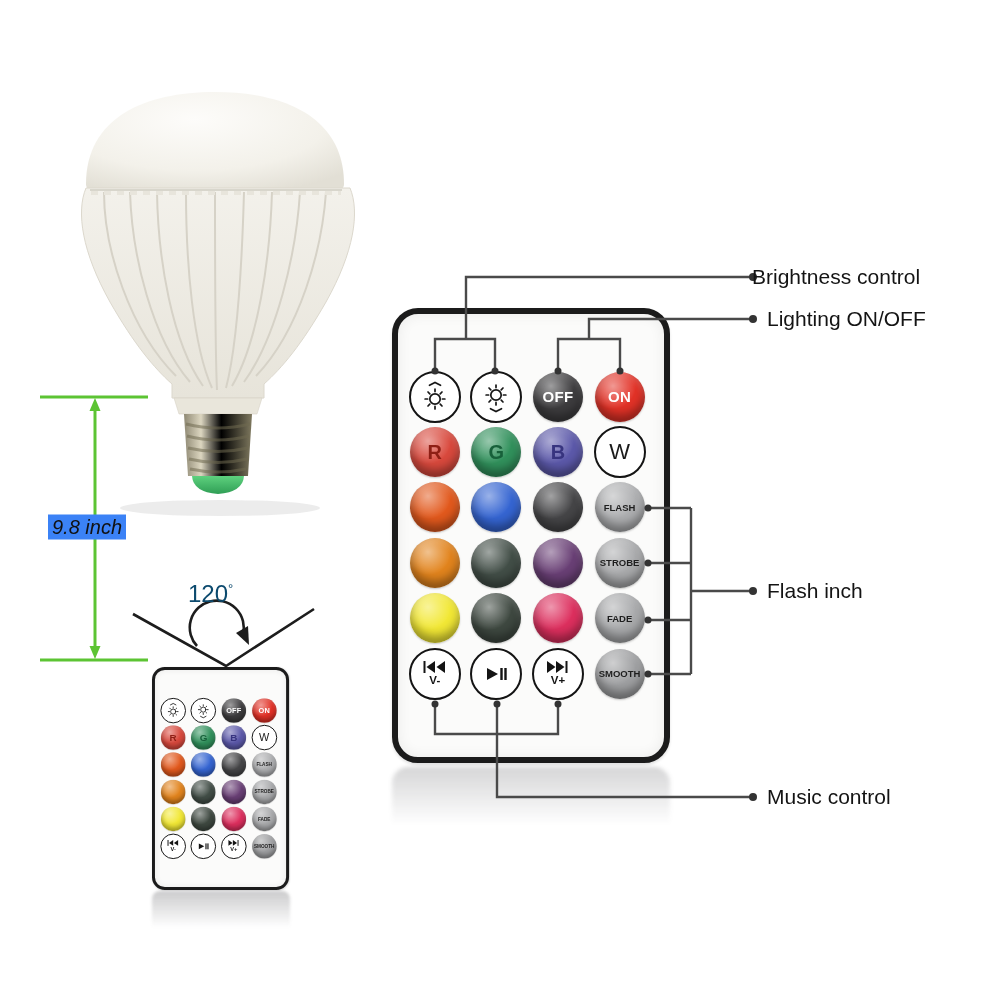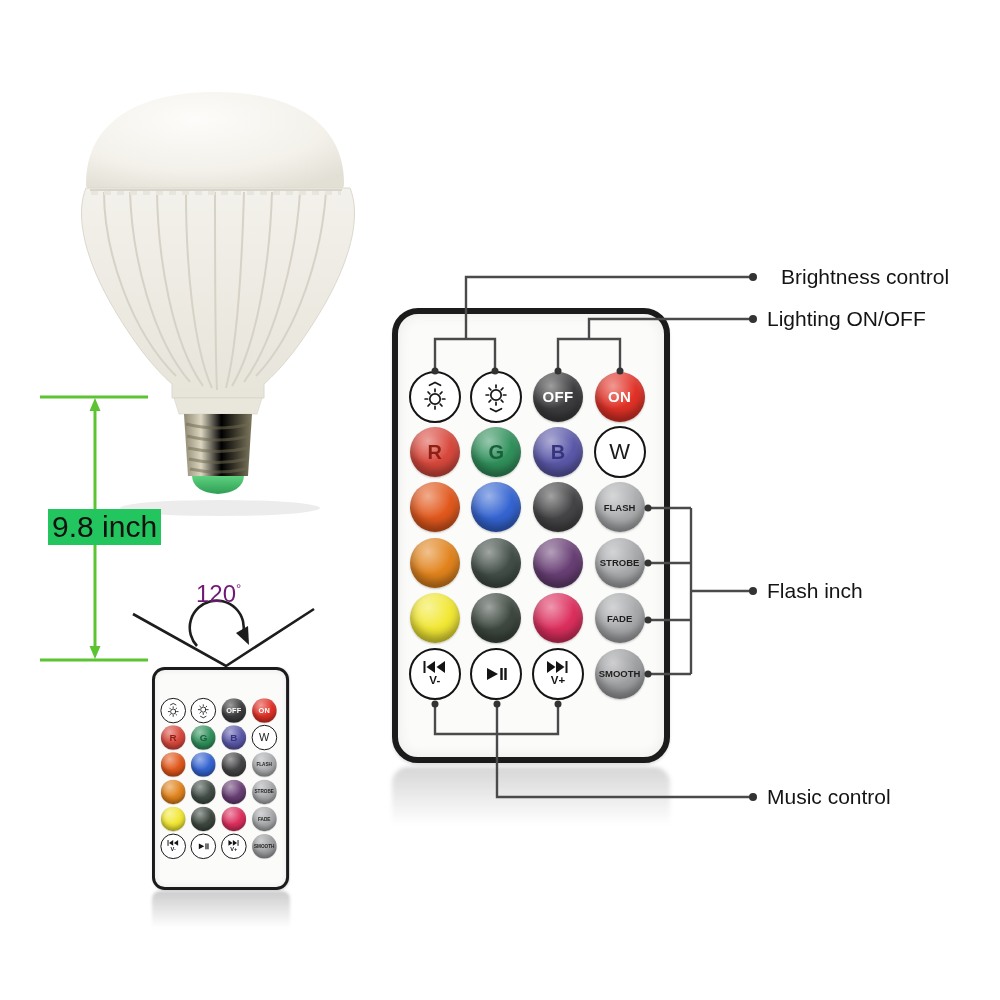--- a/index.html
+++ b/index.html
@@ -45,24 +45,24 @@
   .btn.outline .lbl{font-weight:400;font-size:22px;}
   .btn .sub{font-size:11.5px;font-weight:bold;color:#141414;margin-top:1px;}
   .btn svg{display:block;}
 
   
   .annot{position:absolute;left:0;top:0;z-index:4;pointer-events:none;}
 
   
   .note{position:absolute;z-index:5;font-size:21px;color:#141414;white-space:nowrap;
     transform:translateY(-50%);}
-  .note-angle{position:absolute;left:196px;top:580px;z-index:5;font-size:24px;color:#701a75;}
+  .note-angle{position:absolute;left:188px;top:580px;z-index:5;font-size:24px;color:#0c4a6e;}
   .note-angle sup{font-size:13px;}
   .note-size{position:absolute;left:48px;top:527px;transform:translateY(-50%);z-index:5;
-    font-size:30px;color:#111;background:#22c55e;padding:1px 4px;white-space:nowrap;}
+    font-size:20px;color:#111;background:#3b82f6;padding:1px 4px;white-space:nowrap;font-style:italic;}
 </style>
 </head>
 <body>
 
 <div class="stage">
 
   <svg class="bulb" viewBox="0 0 310 440">
     <defs>
       <radialGradient id="domeG" cx="42%" cy="28%" r="80%">
         <stop offset="0%" stop-color="#fdfcfa"></stop>
@@ -258,21 +258,21 @@
 
     <g stroke="#5cc433" stroke-width="3">
       <path d="M40,397 H148"></path>
       <path d="M40,660 H148"></path>
       <path d="M95,408 V649"></path>
     </g>
     <polygon points="95,398 89.5,411 100.5,411" fill="#5cc433"></polygon>
     <polygon points="95,659 89.5,646 100.5,646" fill="#5cc433"></polygon>
   </svg>
 
-  <div class="note" style="left:781px;top:277px;">Brightness control</div>
+  <div class="note" style="left:752px;top:277px;">Brightness control</div>
   <div class="note" style="left:767px;top:319px;">Lighting ON/OFF</div>
   <div class="note" style="left:767px;top:591px;">Flash inch</div>
   <div class="note" style="left:767px;top:797px;">Music control</div>
 
   <div class="note-angle">
     <span>120</span><sup>°</sup>
   </div>
 
   <div class="note-size">9.8 inch</div>
 

